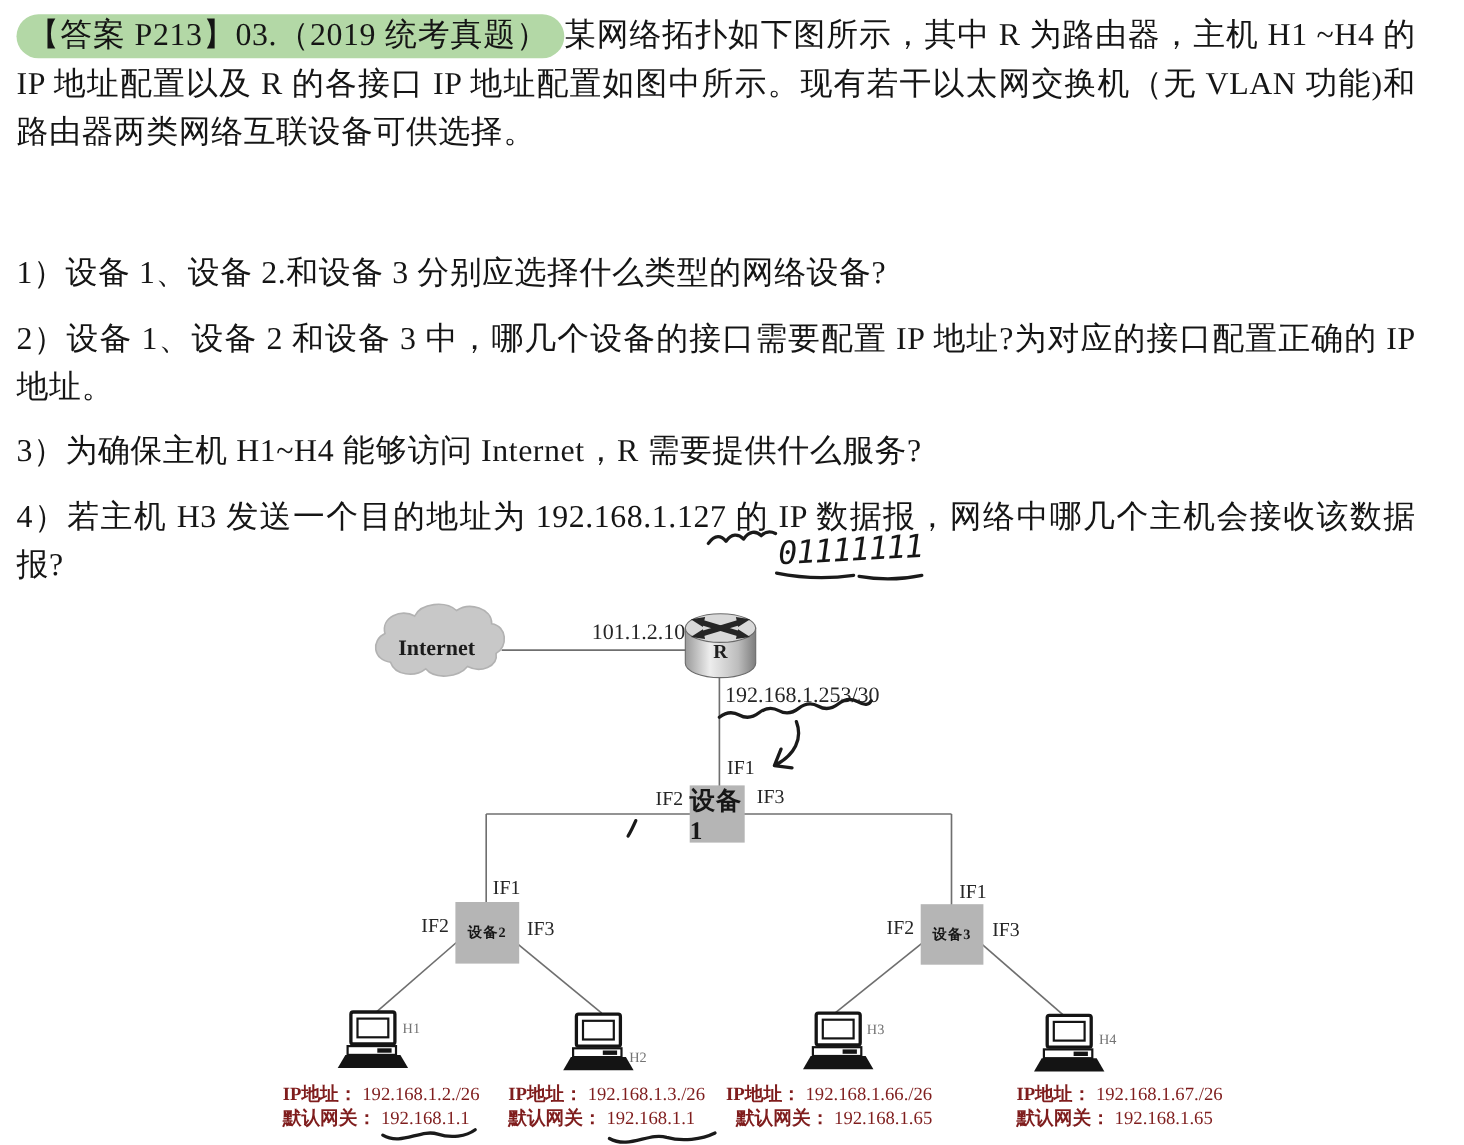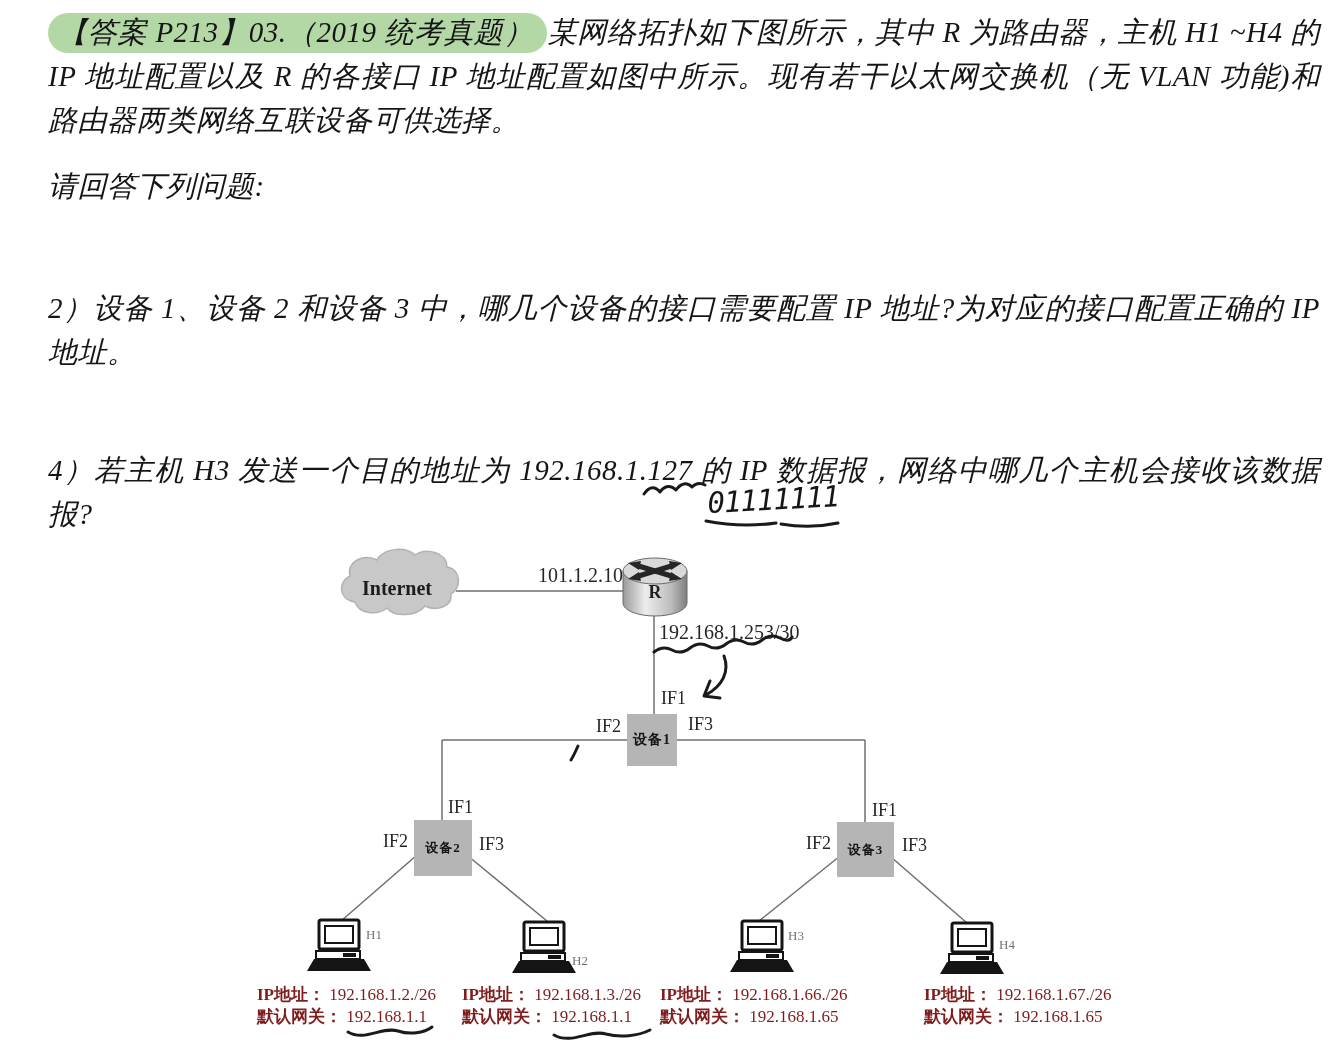--- a/index.html
+++ b/index.html
@@ -2,22 +2,22 @@
 <html><head>
 <meta charset="utf-8">
 <style>
   html,body{margin:0;padding:0;background:#fff;}
   .page{
     position:relative;width:1331px;height:1041px;background:#fff;overflow:hidden;
     font-family:"Liberation Serif","DejaVu Serif",serif;color:#151515;
   }
   
   .para{
-    position:absolute;left:48px;width:1272px;
-    font-size:29px;line-height:44px;text-align:justify;letter-spacing:0.5px;font-style:italic;
+    position:absolute;left:15px;width:1272px;
+    font-size:29px;line-height:44px;text-align:justify;letter-spacing:0.5px;
   }
   .para.single{text-align:left;}
   .hl-pill{
     background:#b3d8a6;border-radius:22px;padding:3px 14px 5px 10px;
     box-decoration-break:clone;-webkit-box-decoration-break:clone;
   }
   
   .layer{position:absolute;left:0;top:0;width:1331px;height:1041px;pointer-events:none;}
   .dev-box{
     position:absolute;background:#b5b5b5;display:flex;align-items:center;justify-content:center;
@@ -32,25 +32,26 @@
   .cloud-svg{position:absolute;left:331px;top:544px;}
   .router-svg{position:absolute;left:620px;top:556px;}
 </style>
 </head>
 <body>
 
 <div class="page">
 
   <div class="para" style="top:10px;"><span class="hl-pill">【答案 P213】03.（2019 统考真题）</span><span>某网络拓扑如下图所示，其中 R 为路由器，主机 H1 ~H4 的 IP 地址配置以及 R 的各接口 IP 地址配置如图中所示。现有若干以太网交换机（无 VLAN 功能)和路由器两类网络互联设备可供选择。</span></div>
 
-  <div class="para single" style="top:164px;">请回答下列问题:</div>
 
+  <div class="para single" style="top:226px;">1）设备 1、设备 2.和设备 3 分别应选择什么类型的网络设备?</div>
 
   <div class="para" style="top:286px;">2）设备 1、设备 2 和设备 3 中，哪几个设备的接口需要配置 IP 地址?为对应的接口配置正确的 IP 地址。</div>
 
+  <div class="para single" style="top:388px;">3）为确保主机 H1~H4 能够访问 Internet，R 需要提供什么服务?</div>
 
   <div class="para" style="top:448px;"><span>4）若主机 H3 发送一个目的地址为 192.168.1.</span><span>127</span><span> 的 IP 数据报，网络中哪几个主机会接收该数据报?</span></div>
 
   <svg class="layer" viewBox="0 0 1331 1041">
     <g stroke="#6f6f6f" stroke-width="1.5" fill="none">
       <line x1="456" y1="591" x2="628" y2="591"></line>
       <line x1="654" y1="616" x2="654" y2="716"></line>
       <line x1="442" y1="740" x2="865" y2="740"></line>
       <line x1="442" y1="740" x2="442" y2="821"></line>
       <line x1="865" y1="740" x2="865" y2="823"></line>
@@ -84,21 +85,21 @@
       <polygon points="62,23 49,25 51,16" stroke="none"></polygon>
       <polygon points="62,7 49,5 51,14" stroke="none"></polygon>
       <polygon points="8,23 21,25 19,16" stroke="none"></polygon>
     </g>
     <text x="35" y="42" text-anchor="middle" font-size="18" font-weight="bold" font-family="Liberation Serif, DejaVu Serif, serif" fill="#1f1f1f">R</text>
   </svg>
 
   <div class="net-label" style="left:538px;top:564px;">101.1.2.10</div>
   <div class="net-label" style="left:659px;top:621px;">192.168.1.253/30</div>
 
-  <div class="dev-box" style="left:627px;top:714px;width:50px;height:52px;font-size:14px;">设备1</div>
+  <div class="dev-box" style="left:627px;top:714px;width:50px;height:52px;font-size:23px;">设备1</div>
   <div class="dev-box" style="left:414px;top:820px;width:58px;height:56px;">设备2</div>
   <div class="dev-box" style="left:837px;top:822px;width:57px;height:55px;">设备3</div>
 
   <div class="if-label" style="left:661px;top:688px;">IF1</div>
   <div class="if-label" style="left:596px;top:716px;">IF2</div>
   <div class="if-label" style="left:688px;top:714px;">IF3</div>
 
   <div class="if-label" style="left:448px;top:797px;">IF1</div>
   <div class="if-label" style="left:383px;top:831px;">IF2</div>
   <div class="if-label" style="left:479px;top:834px;">IF3</div>
@@ -144,21 +145,21 @@
   <div class="host-label" style="left:999px;top:937px;">H4</div>
 
   <div class="host-config" style="left:257px;top:984px;">
     <div><b>IP地址：</b> <span>192.168.1.2./26</span></div>
     <div><b>默认网关：</b> <span>192.168.1.1</span></div>
   </div>
   <div class="host-config" style="left:462px;top:984px;">
     <div><b>IP地址：</b> <span>192.168.1.3./26</span></div>
     <div><b>默认网关：</b> <span>192.168.1.1</span></div>
   </div>
-  <div class="host-config" style="left:660px;top:984px;">
+  <div class="host-config" style="left:660px;top:984px;text-align:right;">
     <div><b>IP地址：</b> <span>192.168.1.66./26</span></div>
     <div><b>默认网关：</b> <span>192.168.1.65</span></div>
   </div>
   <div class="host-config" style="left:876px;top:984px;margin-left:48px;">
     <div><b>IP地址：</b> <span>192.168.1.67./26</span></div>
     <div><b>默认网关：</b> <span>192.168.1.65</span></div>
   </div>
 
   <svg class="layer" viewBox="0 0 1331 1041">
     <g stroke="#1a1a1a" stroke-width="3" fill="none" stroke-linecap="round" stroke-linejoin="round">

